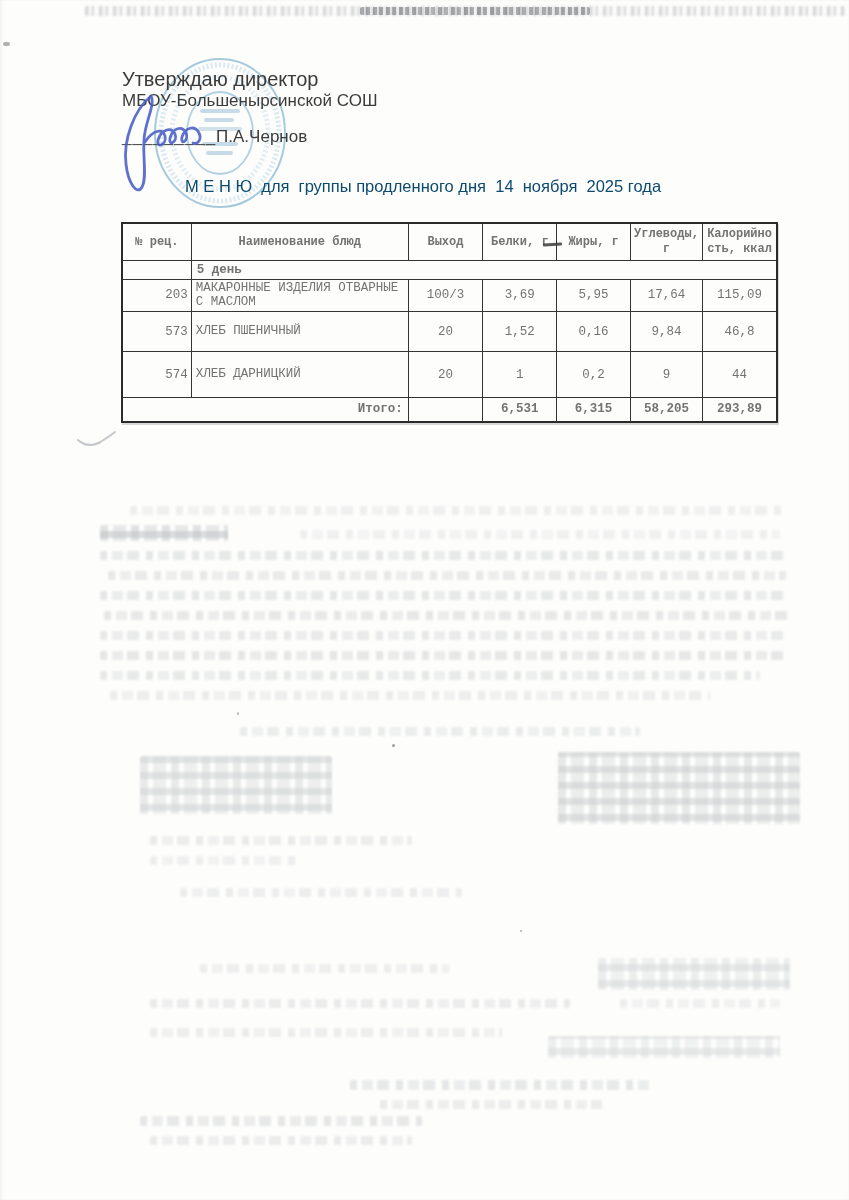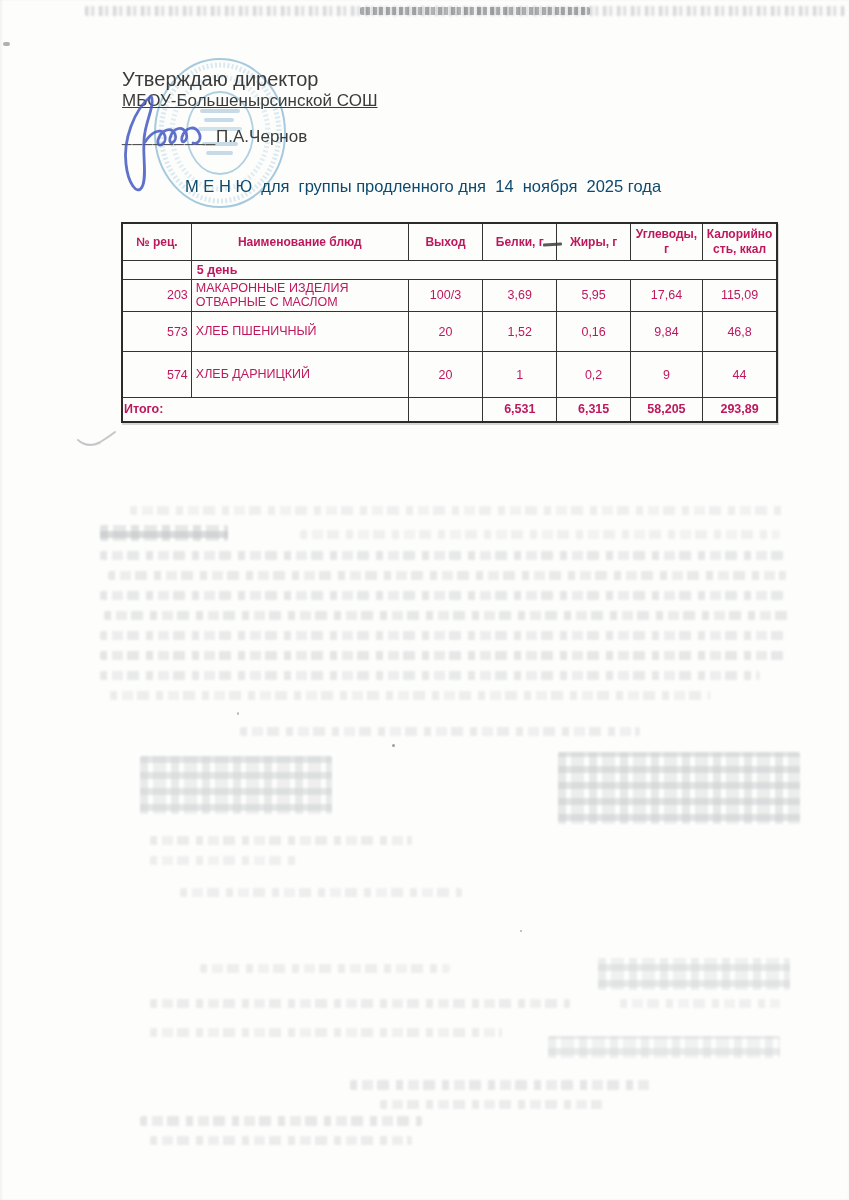--- a/index.html
+++ b/index.html
@@ -24,50 +24,50 @@
       rgba(50,55,60,.6) 6px 10px, rgba(160,160,160,.15) 10px 13px);
     filter:blur(.6px);opacity:.6;border-radius:2px;
   }
   .corner-speck{position:absolute;left:3px;top:42px;width:7px;height:4px;
     background:#8f9296;filter:blur(.6px);opacity:.7;border-radius:2px;}
   .speck{position:absolute;background:#5d6166;border-radius:50%;}
 
   
   .approval{position:absolute;left:122px;top:68px;color:#3b3b3b;z-index:5;}
   .approval-line1{position:absolute;left:0;top:0;font-size:20px;white-space:nowrap;}
-  .approval-line2{position:absolute;left:0;top:23px;font-size:17px;white-space:nowrap;text-decoration:underline;}
+  .approval-line2{position:absolute;left:0;top:23px;font-size:17px;white-space:nowrap;}
   .sig-row{position:absolute;left:0;top:59px;font-size:17px;white-space:nowrap;}
   .sig-underline{letter-spacing:1px;color:#4a4a4a;}
   .doc-title{
     position:absolute;left:185px;top:177px;z-index:5;
     font-size:16.5px;font-weight:500;color:#0c4a6e;white-space:pre;
   }
 
   
   .stamp{position:absolute;left:152px;top:57px;z-index:1;filter:blur(.4px);opacity:.9;}
   .signature{position:absolute;left:118px;top:90px;z-index:6;opacity:.88;}
 
   
   .table-wrap{position:absolute;left:121px;top:222px;z-index:4;}
   table.menu{
     border-collapse:collapse;table-layout:fixed;width:657px;
-    font-family:Liberation Sans, sans-serif;color:#be185d;
+    font-family:Liberation Mono, monospace;color:#737373;
     box-shadow:1px 2px 0 rgba(130,130,130,.30);
   }
   table.menu th,table.menu td{
     border:1.6px solid #343434;overflow:hidden;
   }
   table.menu{border:2.4px solid #2b2b2b;}
   th.hcell{font-size:12px;font-weight:bold;text-align:center;line-height:1.2;padding:1px 2px;}
   td.num{font-size:12.5px;text-align:right;padding-right:3px;}
   td.name{font-size:12.5px;text-align:left;padding:1px 4px;line-height:1.18;}
   td.val{font-size:12.5px;text-align:center;}
   td.section{font-size:12.5px;font-weight:bold;text-align:left;padding:0 5px;}
   tr.total td{font-weight:bold;font-size:12.5px;}
-  td.total-label{padding-right:5px;}
+  td.total-label{text-align:right;padding-right:5px;}
   .dash-artifact{
     position:absolute;left:543px;top:243px;width:19px;height:2.6px;
     background:#3c3c3c;transform:rotate(-4deg);opacity:.85;z-index:7;border-radius:1px;
   }
 
   
   .squiggle{position:absolute;left:74px;top:424px;z-index:2;}
 
   
   .bt{

